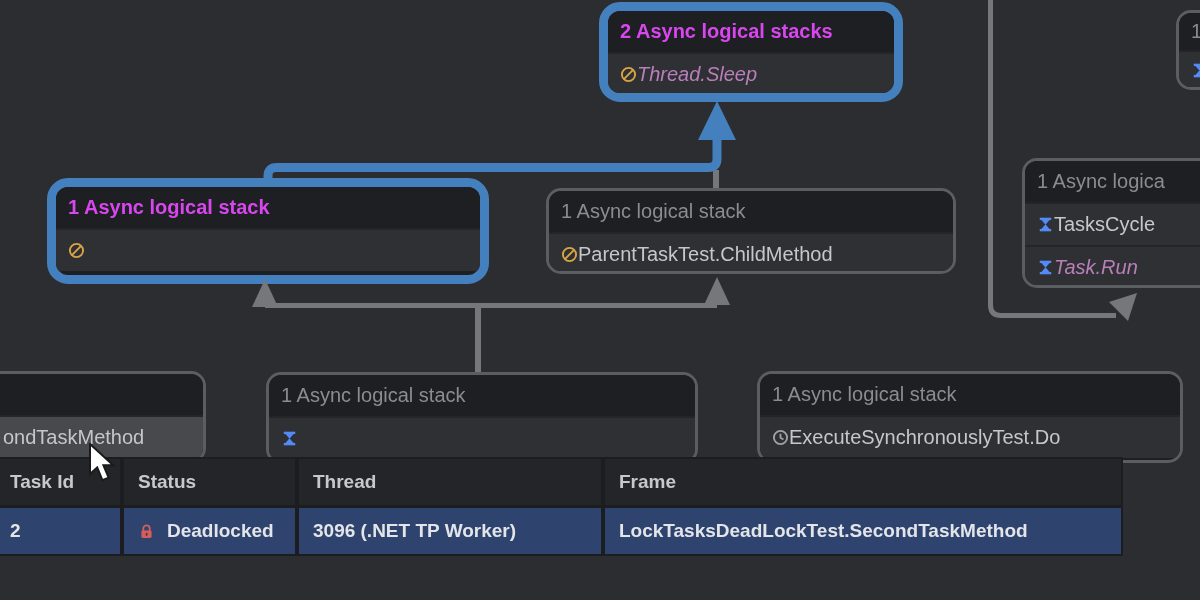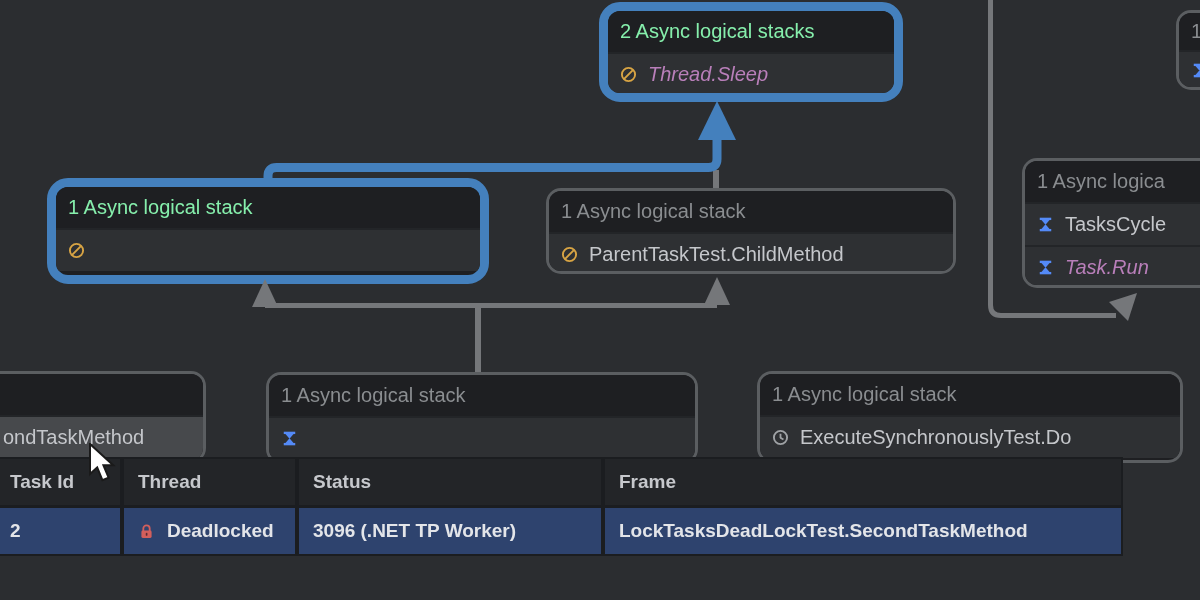--- a/index.html
+++ b/index.html
@@ -14,23 +14,23 @@
     position:absolute;box-sizing:border-box;
     border:3px solid #5b5e61;border-radius:15px;
     background:#1e1f22;overflow:hidden;z-index:2;
   }
   .node.selected{border:9px solid #4480bd;border-radius:21px;}
   .node-header{
     height:41px;line-height:41px;padding:0 12px;
     background:#1e1f22;font-size:20px;color:#8a8d90;
     white-space:nowrap;overflow:hidden;
   }
-  .node.selected .node-header{color:#86efac;}
+  .node.selected .node-header{color:#d946ef;font-weight:bold;}
   .node-frame{
-    display:flex;align-items:center;gap:11px;
+    display:flex;align-items:center;
     height:41px;padding:0 12px;background:#2e3033;
     border-top:2px solid #232528;
     font-size:20px;color:#c5c7cb;white-space:nowrap;
   }
   .node-frame.hl{background:#47494c;}
   .frame-text.italic-purple{font-style:italic;color:#b97fba;}
   .icon16{width:17px;height:17px;flex:0 0 aupx;display:block;}
   
   #edges{position:absolute;left:0;top:0;z-index:3;pointer-events:none;}
   
@@ -171,22 +171,22 @@
         <line x1="8" y1="8.4" x2="8" y2="4.4" stroke="#9fa2a5" stroke-width="1.7"></line>
         <line x1="7.8" y1="8.2" x2="10.8" y2="9.9" stroke="#9fa2a5" stroke-width="1.7"></line>
       </svg>
       <span class="frame-text">ExecuteSynchronouslyTest.Do</span>
     </div>
   </div>
 
   <div class="task-table">
     <div class="t-row t-head">
       <div class="t-cell">Task Id</div>
+      <div class="t-cell">Status</div>
       <div class="t-cell">Thread</div>
-      <div class="t-cell">Status</div>
       <div class="t-cell">Frame</div>
     </div>
     <div class="t-row t-body">
       <div class="t-cell">2</div>
       <div class="t-cell">
         <svg width="17" height="17" viewBox="0 0 16 16">
           <path d="M5,8 V5.2 a3,3 0 0 1 6,0 V8" fill="none" stroke="#d35f5c" stroke-width="1.7"></path>
           <rect x="3.2" y="7" width="9.6" height="7.2" rx="1.4" fill="#d35f5c"></rect>
           <rect x="7.3" y="9.2" width="1.6" height="2.8" rx="0.8" fill="#5c2a32"></rect>
         </svg>

